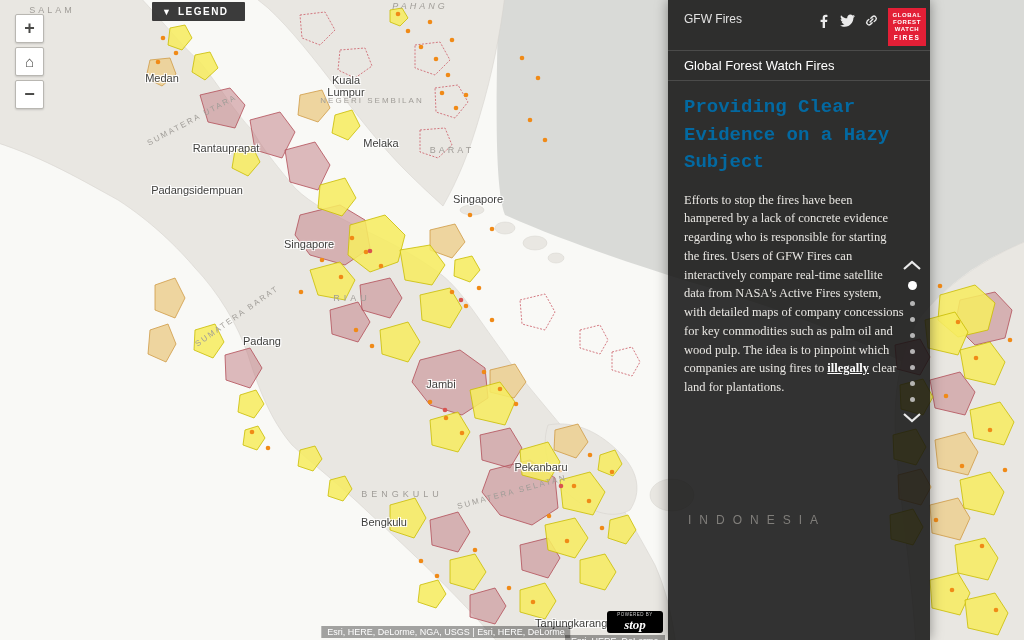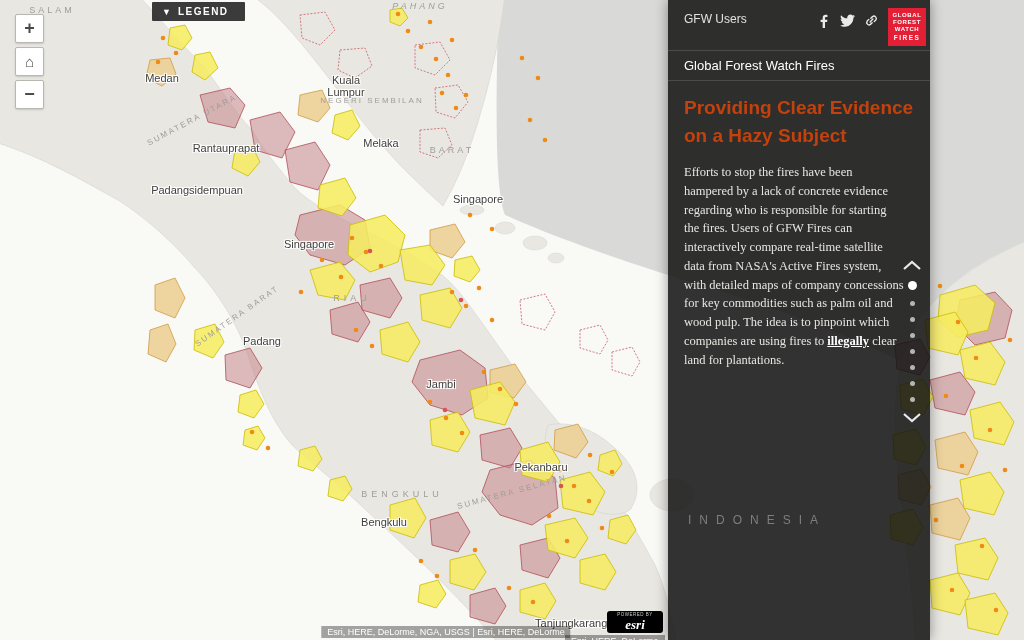--- a/index.html
+++ b/index.html
@@ -46,21 +46,21 @@
   #panel-header{display:flex;align-items:flex-start;justify-content:space-between;
     padding:8px 4px 4px 16px;border-bottom:1px solid rgba(255,255,255,.14);}
   #app-title{font-size:12px;color:#e2e2e2;padding-top:4px;}
   #header-right{display:flex;align-items:flex-start;gap:9px;}
   .social-icon{width:15px;height:15px;cursor:pointer;opacity:.9;margin-top:5px;}
   #gfw-logo{width:38px;height:38px;background:#e31f36;color:#fff;cursor:pointer;
     display:flex;flex-direction:column;align-items:center;justify-content:center;line-height:1.15;}
   #gfw-logo span{font-size:6px;font-weight:bold;letter-spacing:.6px;}
   #gfw-logo span.fires{font-size:6.5px;letter-spacing:1.5px;margin-top:1px;}
   #panel-nav{padding:7px 16px;font-size:13px;color:#fff;border-bottom:1px solid rgba(255,255,255,.14);cursor:pointer;}
-  #panel-heading{padding:13px 16px 6px 16px;font-size:19px;font-weight:bold;color:#c2410c;line-height:1.45;}
+  #panel-heading{padding:13px 16px 6px 16px;font-size:19px;font-weight:bold;color:#0369a1;line-height:1.45;font-family:Liberation Mono, monospace;}
   .panel-para{padding:8px 26px 4px 16px;font-family:"Liberation Serif",serif;
     font-size:12.5px;line-height:1.5;color:#e8e6e2;}
   .panel-para a{color:#fff;font-weight:bold;text-decoration:underline;cursor:pointer;}
 
   
   #scroll-nav{position:absolute;right:8px;top:258px;display:flex;flex-direction:column;align-items:center;gap:0;}
   .chevron{cursor:pointer;opacity:.9;padding:2px 0;}
   #dots{display:flex;flex-direction:column;align-items:center;gap:11px;margin:8px 0;}
   .dot{width:5px;height:5px;border-radius:50%;background:#d7d7d7;opacity:.8;cursor:pointer;}
   .dot.active{width:9px;height:9px;background:#fff;opacity:1;}
@@ -288,26 +288,26 @@
 
   <div id="legend-toggle">
     <span class="chev">▼</span>
     <span>LEGEND</span>
   </div>
 
   <div id="attribution">Esri, HERE, DeLorme, NGA, USGS | Esri, HERE, DeLorme</div>
   <div id="attribution2">Esri, HERE, DeLorme</div>
   <div id="esri-logo">
     <span class="pb">POWERED BY</span>
-    <span class="nm">esri</span>
+    <span class="nm">stop</span>
   </div>
 
   <div id="panel">
     <div id="panel-header">
-      <span id="app-title">GFW Users</span>
+      <span id="app-title">GFW Fires</span>
       <span id="header-right">
         <svg class="social-icon" viewBox="0 0 16 16">
           <path d="M9.6 16V9.6h2.2l.3-2.5H9.6V5.5c0-.7.2-1.2 1.3-1.2h1.3V2.1c-.2 0-1-.1-1.9-.1-1.9 0-3.2 1.2-3.2 3.3v1.8H4.9v2.5h2.2V16h2.5z" fill="#fff"></path>
         </svg>
         <svg class="social-icon" viewBox="0 0 16 16">
           <path d="M16 3.1c-.6.3-1.2.4-1.9.5.7-.4 1.2-1 1.4-1.8-.6.4-1.3.7-2.1.8C12.8 2 12 1.6 11 1.6 9.2 1.6 7.7 3.1 7.7 4.9c0 .3 0 .5.1.8C5.1 5.6 2.7 4.3 1.1 2.3c-.3.5-.4 1-.4 1.7 0 1.1.6 2.1 1.5 2.7-.5 0-1-.2-1.5-.4 0 1.6 1.1 2.9 2.6 3.2-.3.1-.6.1-.9.1-.2 0-.4 0-.6-.1.4 1.3 1.6 2.3 3.1 2.3-1.1.9-2.6 1.4-4.1 1.4H0c1.5.9 3.2 1.5 5 1.5 6 0 9.3-5 9.3-9.3v-.4c.7-.5 1.3-1.1 1.7-1.9z" fill="#fff"></path>
         </svg>
         <svg class="social-icon" viewBox="0 0 16 16">
           <path d="M6.5 9.5l3-3M5.2 6.8L3.4 8.6a2.5 2.5 0 003.5 3.5l1.8-1.8M10.8 9.2l1.8-1.8a2.5 2.5 0 00-3.5-3.5L7.3 5.7" stroke="#fff" fill="none" stroke-width="1.5" stroke-linecap="round"></path>
         </svg>

